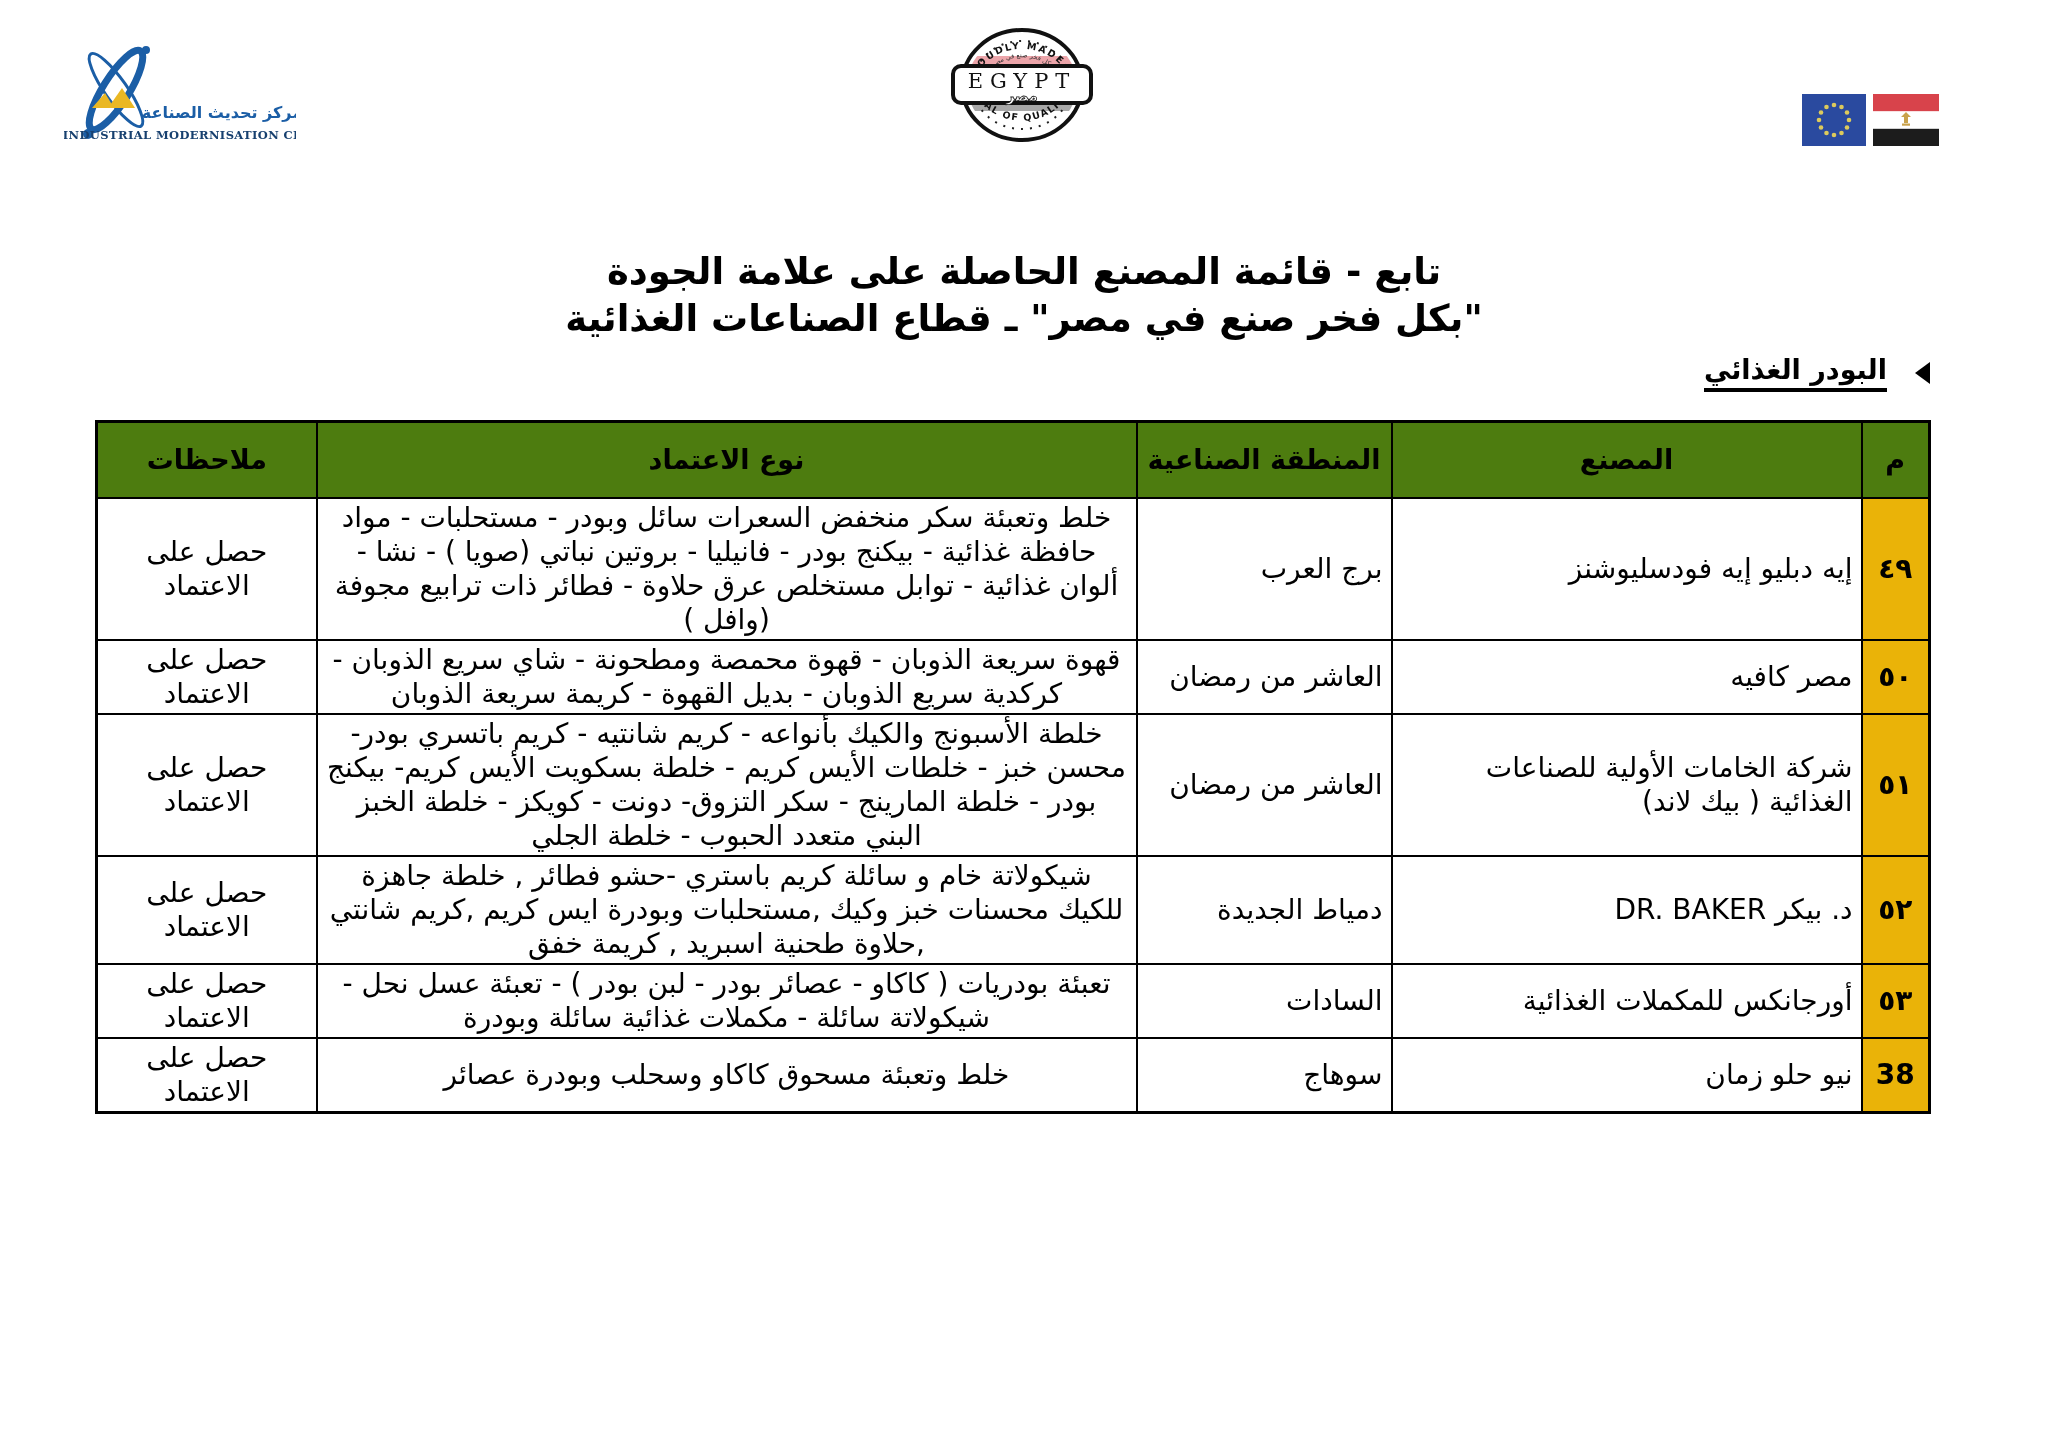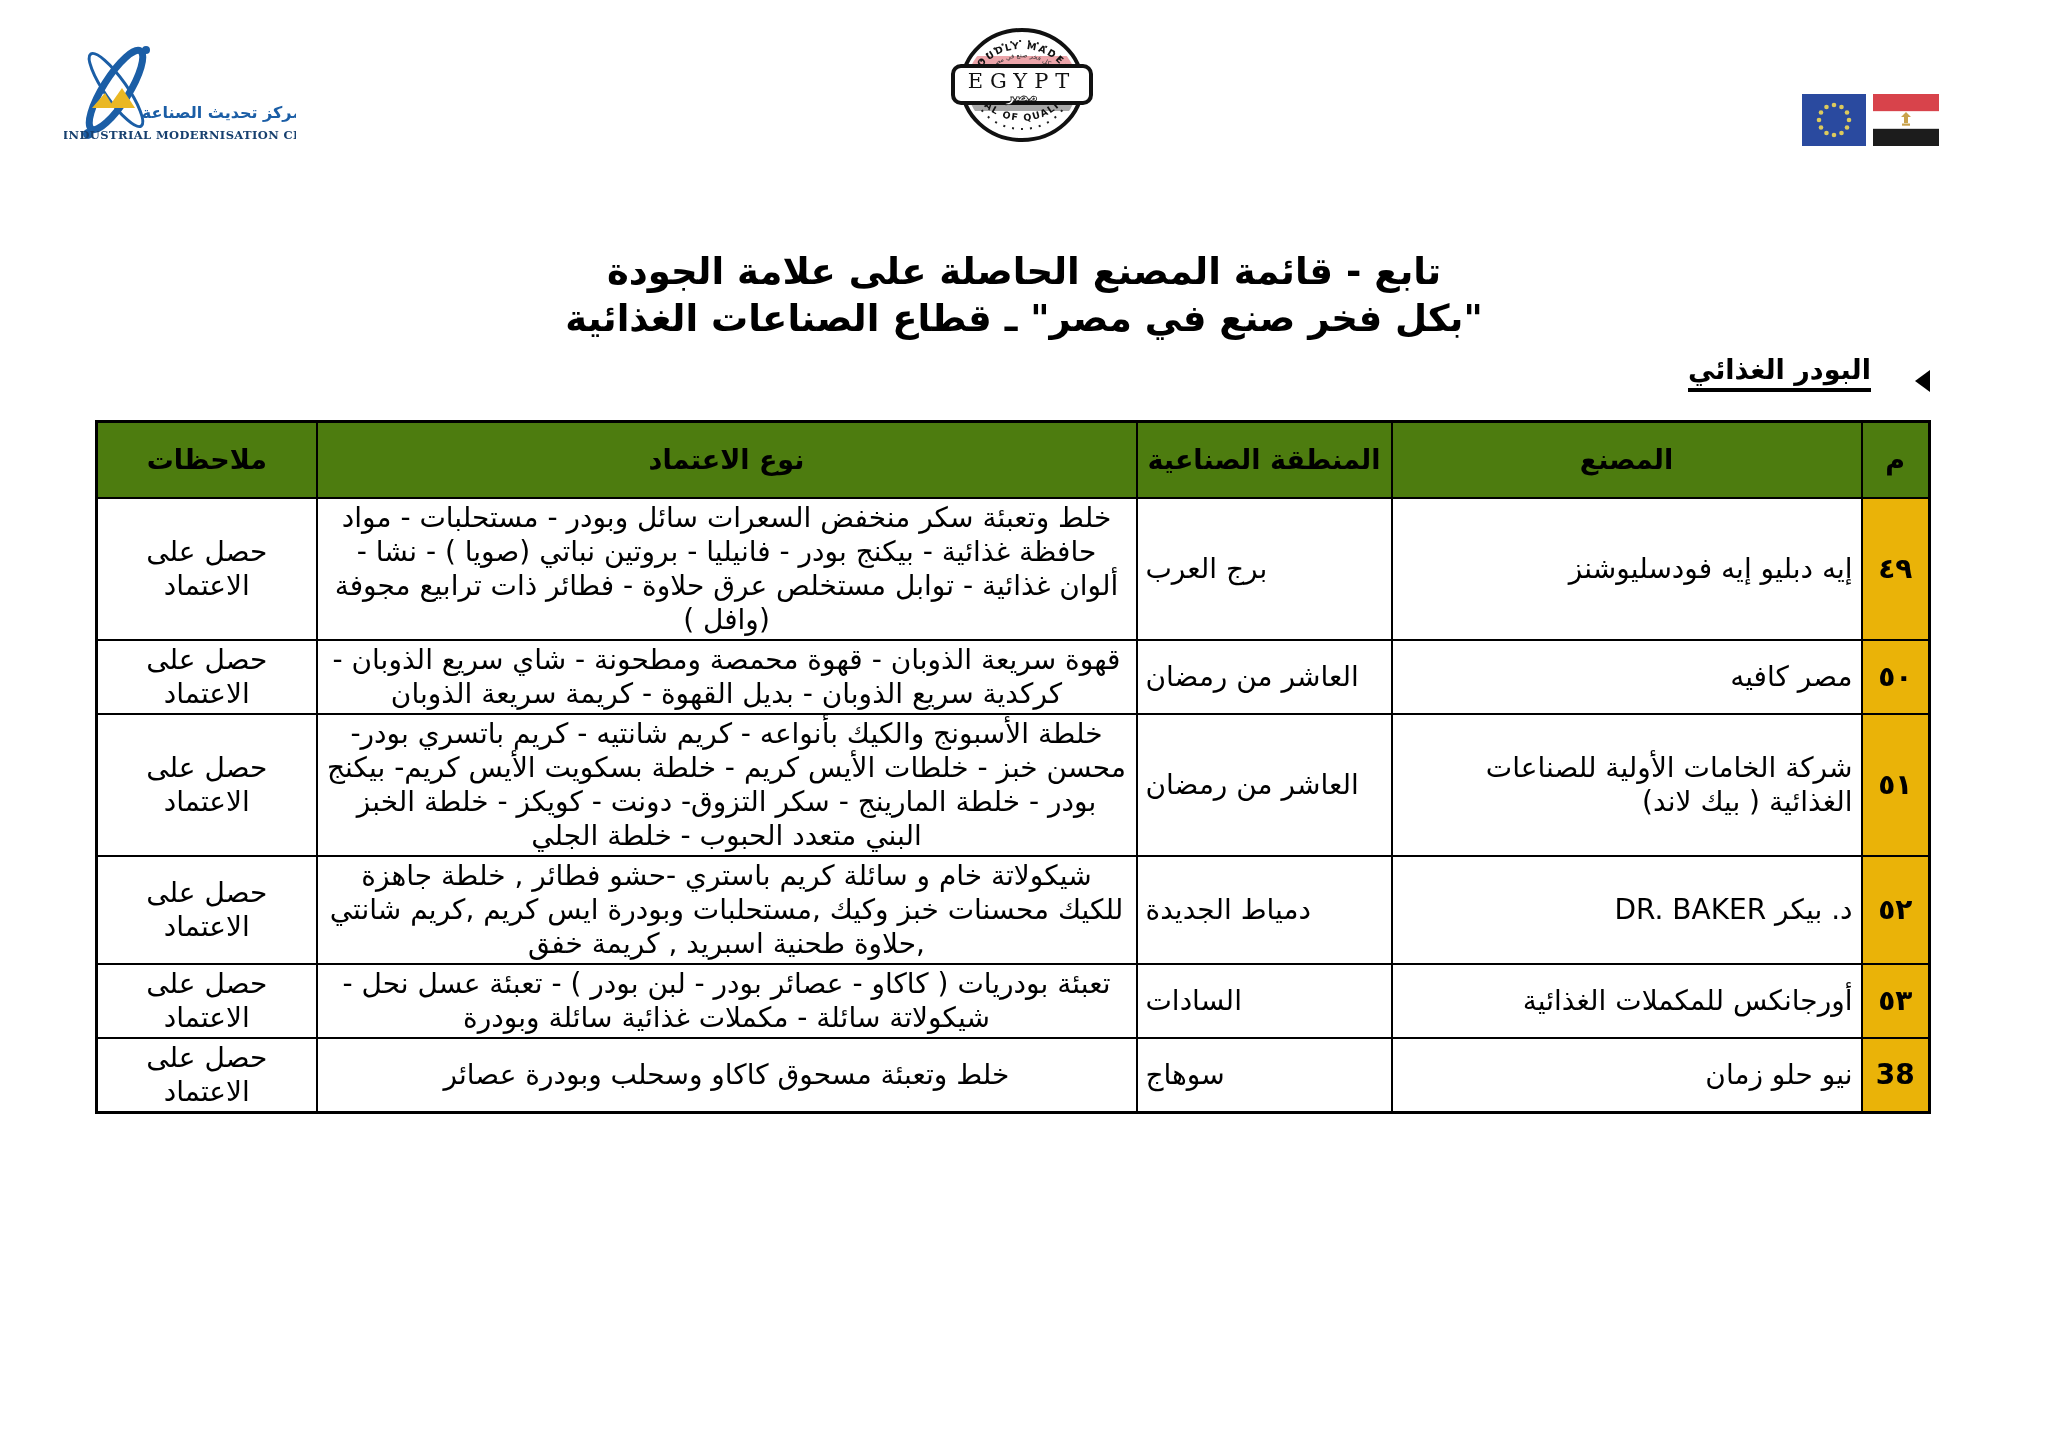--- a/index.html
+++ b/index.html
@@ -14,21 +14,21 @@
   .flag{display:block;}
   
   .title{
     position:absolute;left:0;top:248px;width:100%;
     text-align:center;direction:rtl;font-weight:bold;
     font-size:37px;line-height:47px;
   }
   
   .section-row{
     position:absolute;right:118px;top:354px;direction:rtl;
-    display:flex;align-items:flex-end;gap:44px;
+    display:flex;align-items:center;gap:28px;
   }
   .tri-left{
     width:0;height:0;
     border-top:11px solid transparent;border-bottom:11px solid transparent;
     border-right:15px solid #000;
   }
   .section-label{
     font-size:27px;font-weight:bold;
     border-bottom:4px solid #000;padding-bottom:3px;
   }
@@ -48,21 +48,21 @@
   }
   .factories tbody tr:nth-child(1){height:102px;}
   .factories tbody tr:nth-child(2){height:64px;}
   .factories tbody tr:nth-child(3){height:102px;}
   .factories tbody tr:nth-child(4){height:102px;}
   .factories tbody tr:nth-child(5){height:70px;}
   .factories tbody tr:nth-child(6){height:42px;}
   .factories td{font-size:28px;line-height:34px;}
   .col-num{background:#eab308;font-weight:bold;text-align:center;font-size:27px;}
   .col-factory{padding-right:14px;}
-  .col-zone{text-align:left;}
+  .col-zone{text-align:right;}
   .col-products{text-align:center;padding:2px 12px;}
   .col-notes{text-align:center;border-radius:9px;}
 </style>
 </head>
 <body>
 
 <div class="page">
 
   <svg class="imc-logo" width="232" height="104" viewBox="0 0 232 104">
     <g>

